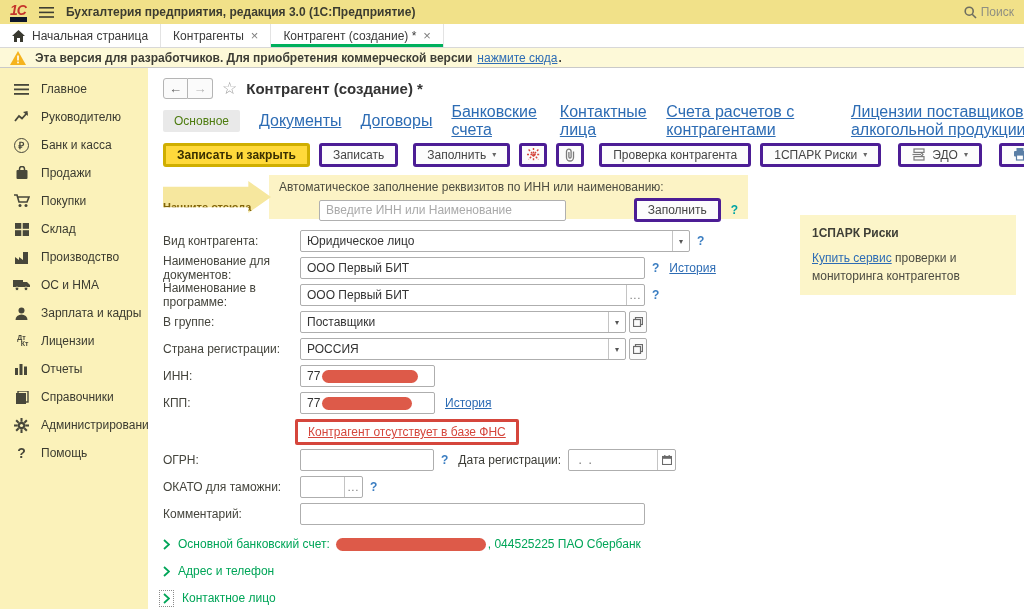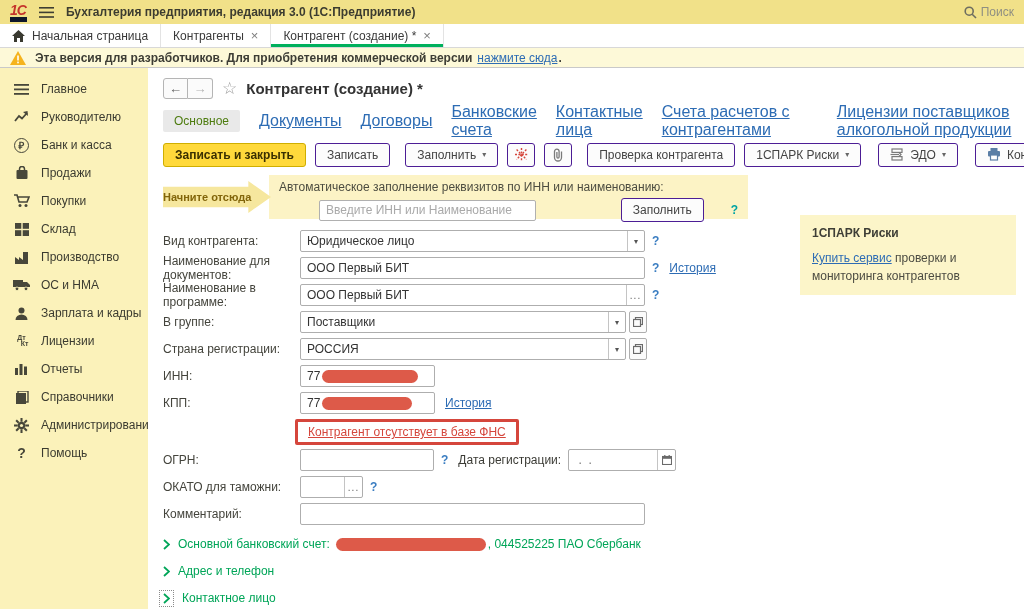--- a/index.html
+++ b/index.html
@@ -47,34 +47,34 @@
   .star { color:#9d9d9d; font-size:17px; cursor:pointer; }
   .page-title { font-size:15px; font-weight:bold; color:#333; }
 
   
   .navlinks { display:flex; align-items:center; gap:19px; margin-top:9px; height:24px; }
   .nav-active { background:#e9e9e9; border-radius:2px; padding:4px 11px; color:#4d7c0f; }
   .navlinks a { font-size:16px; }
 
   
   .toolbar { display:flex; align-items:center; gap:9px; margin-top:9px; height:25px; }
-  .btn { height:24px; padding:0 11px; background:#fcfcfc; border:1px solid #4c1d95; border-radius:3px; display:inline-flex; align-items:center; gap:6px; color:#444; font-size:12px; cursor:pointer; white-space:nowrap; }
+  .btn { height:24px; padding:0 11px; background:#fcfcfc; border:3px solid #4c1d95; border-radius:3px; display:inline-flex; align-items:center; gap:6px; color:#444; font-size:12px; cursor:pointer; white-space:nowrap; }
   .btn.icon-only { width:28px; padding:0; justify-content:center; }
   .btn-primary { background:#ffd93b; border-color:#cfae00; font-weight:bold; color:#3a3000; }
   .caret { font-size:8px; color:#666; }
 
   
   .autofill { display:flex; margin-top:8px; height:44px; }
   .hint-arrow { width:108px; height:32px; margin-top:6px; background:#f6e79e;
     clip-path: polygon(0 18%, 79% 18%, 79% 0, 100% 50%, 79% 100%, 79% 82%, 0 82%);
-    display:flex; align-items:center; flex:none; }
+    display:flex; align-items:flex-end; flex:none; }
   .hint-arrow span { font-size:11px; font-weight:bold; color:#82650a; }
   .af-panel { background:#fcf3c5; padding:5px 10px 6px 10px; width:479px; margin-left:-2px; }
   .af-label { color:#4c4c40; margin-bottom:4px; }
-  .af-row { display:flex; align-items:center; gap:27px;padding-left:40px; }
+  .af-row { display:flex; align-items:center; gap:10px;padding-left:40px; }
   .af-input { width:286px; height:21px; border:1px solid #b0b0b0; border-radius:2px; padding:0 6px; font-size:12px; font-family:inherit; color:#333; background:#fff; }
   .af-input::placeholder { color:#a9a9a9; }
   .af-fill { margin-left:58px; }
   .q-teal { color:#00a3a3; font-weight:bold; cursor:pointer; }
   .q-blue { color:#3a7dc1; font-weight:bold; cursor:pointer; }
 
   
   .form { margin-top:11px; }
   .frow { display:flex; align-items:center; height:22px; margin-bottom:5px; }
   .flabel { width:137px; flex:none; color:#44443c; }
@@ -379,21 +379,21 @@
           <button class="btn af-fill">Заполнить</button>
           <span class="q-teal">?</span>
         </div>
       </div>
     </div>
 
     <div class="form">
 
       <div class="frow">
         <span class="flabel">Вид контрагента:</span>
-        <div class="fake-input" style="width:345px;">
+        <div class="fake-input" style="width:390px;">
           <span class="val">Юридическое лицо</span>
           <span class="dd">▾</span>
         </div>
         <span class="q-blue gap6">?</span>
       </div>
 
       <div class="frow">
         <span class="flabel">Наименование для документов:</span>
         <input class="tinput" style="width: 345px;" value="ООО Первый БИТ">
         <span class="q-blue gap6">?</span>

